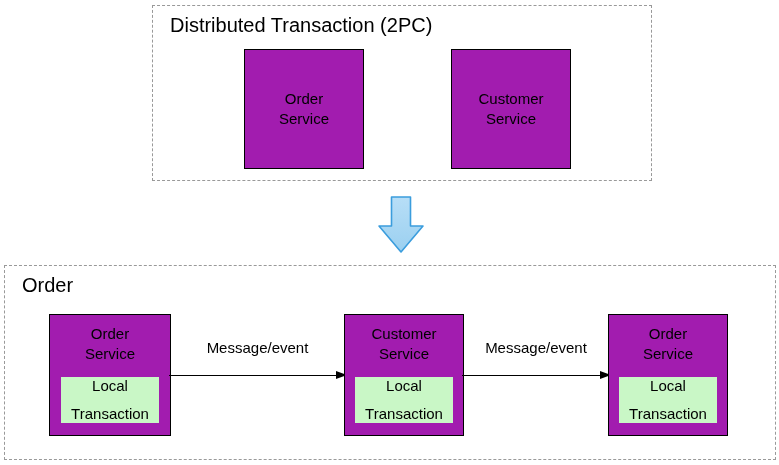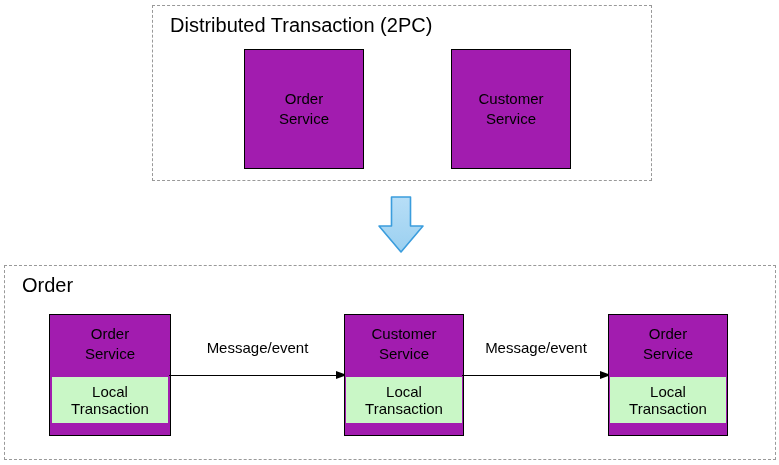--- a/index.html
+++ b/index.html
@@ -58,29 +58,29 @@
     text-align: center;
     font-size: 15px;
     line-height: 20px;
     white-space: pre-line;
   }
   .local-box {
     position: absolute;
     top: 62px;
     left: 50%;
     transform: translateX(-50%);
-    width: 116px;
+    width: 98px;
     height: 46px;
     background: #c9f7c6;
     display: flex;
     align-items: center;
     justify-content: center;
     text-align: center;
     font-size: 15px;
-    line-height: 17px;
+    line-height: 28px;
     white-space: pre-line;
   }
   .msg-arrow { position: absolute; top: 72px; }
   .msg-arrow-1 { left: 164px; width: 177px; }
   .msg-arrow-2 { left: 457px; width: 148px; }
   .msg-label {
     text-align: center;
     font-size: 15px;
     line-height: 20px;
     white-space: nowrap;

